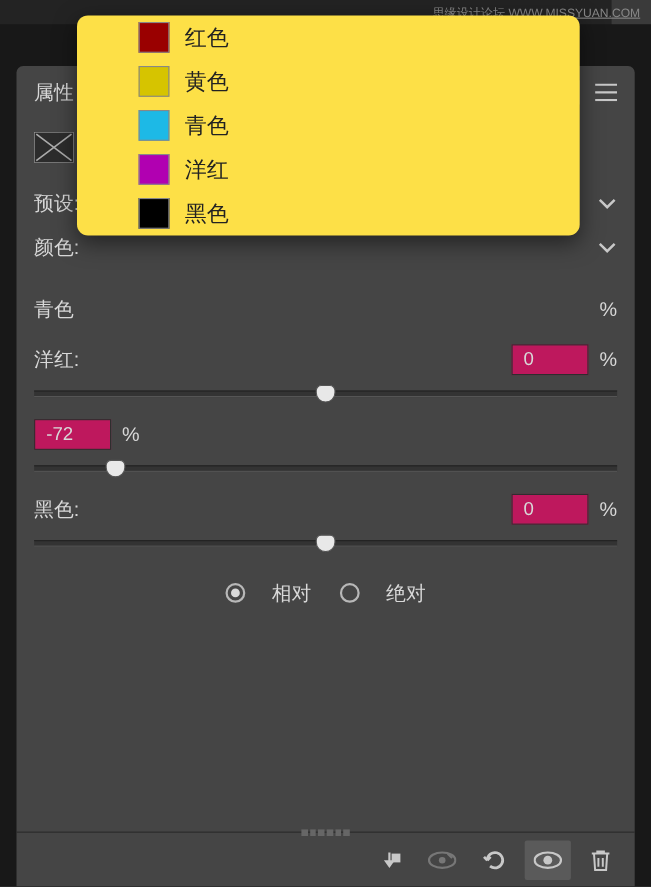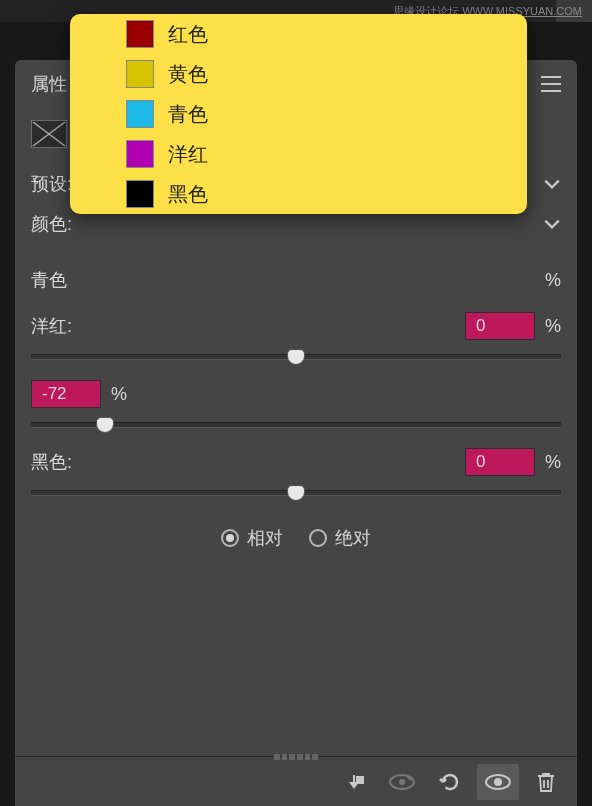--- a/index.html
+++ b/index.html
@@ -26,21 +26,21 @@
 
 .slider-section { padding: 4px 16px 10px; }
 .slider-row { display: flex; align-items: center; color: #d8d8d8; font-size: 18px; margin-top: 20px; }
 .slider-label { flex: 1; }
 .slider-value { width: 70px; height: 28px; background: #be185d; border: 1px solid #2e2e2e; color: #d8d8d8; text-align: left; padding: 2px 10px; font-size: 17px; }
 .pct { margin-left: 10px; }
 .slider-track { position: relative; height: 6px; margin-top: 14px; background: #333; border-top: 1px solid #222; border-bottom: 1px solid #555; }
 .slider-thumb { position: absolute; top: -6px; width: 18px; height: 16px; background: #e8e8e8; border: 1px solid #555; border-radius: 5px 5px 9px 9px; transform: translateX(-50%); }
 
 .radio-row { display: flex; justify-content: center; gap: 26px; margin-top: 30px; color: #d8d8d8; font-size: 18px; }
-.radio { display: flex; align-items: center; gap: 8px; cursor: pointer; }
+.radio { display: flex; align-items: center; gap: 24px; cursor: pointer; }
 .radio-circle { width: 18px; height: 18px; border: 2px solid #b8b8b8; border-radius: 50%; display: flex; align-items: center; justify-content: center; }
 .radio-dot { width: 8px; height: 8px; background: #d8d8d8; border-radius: 50%; }
 
 .bottom-bar { position: absolute; bottom: 0; left: 0; right: 0; height: 50px; border-top: 1px solid #2a2a2a; display: flex; align-items: center; justify-content: flex-end; padding: 0 10px; gap: 6px; }
 .grip { position: absolute; left: 50%; top: -3px; transform: translateX(-50%); width: 44px; height: 6px; display: flex; gap: 2px; }
 .grip span { flex: 1; background: #666; }
 .bottom-btn { width: 42px; height: 36px; display: flex; align-items: center; justify-content: center; cursor: pointer; border-radius: 2px; }
 .bottom-btn.active { background: #5a5a5a; }
 
 .dropdown { position: absolute; top: 14px; left: 70px; width: 457px; background: #fde047; border-radius: 10px; box-shadow: 0 6px 20px rgba(0,0,0,0.5); overflow: hidden; z-index: 100; }

